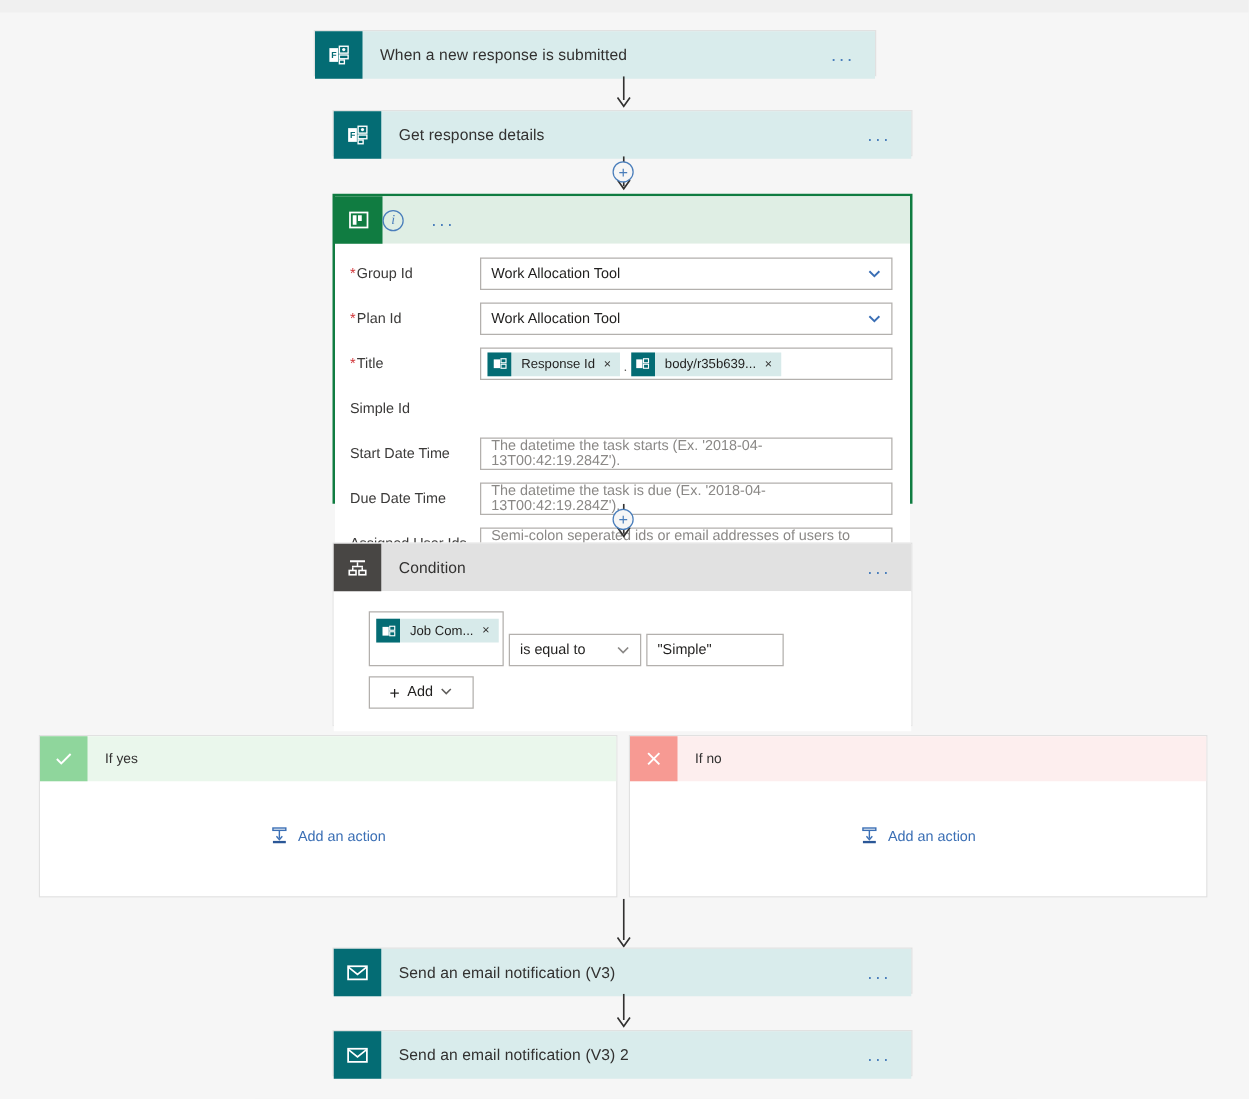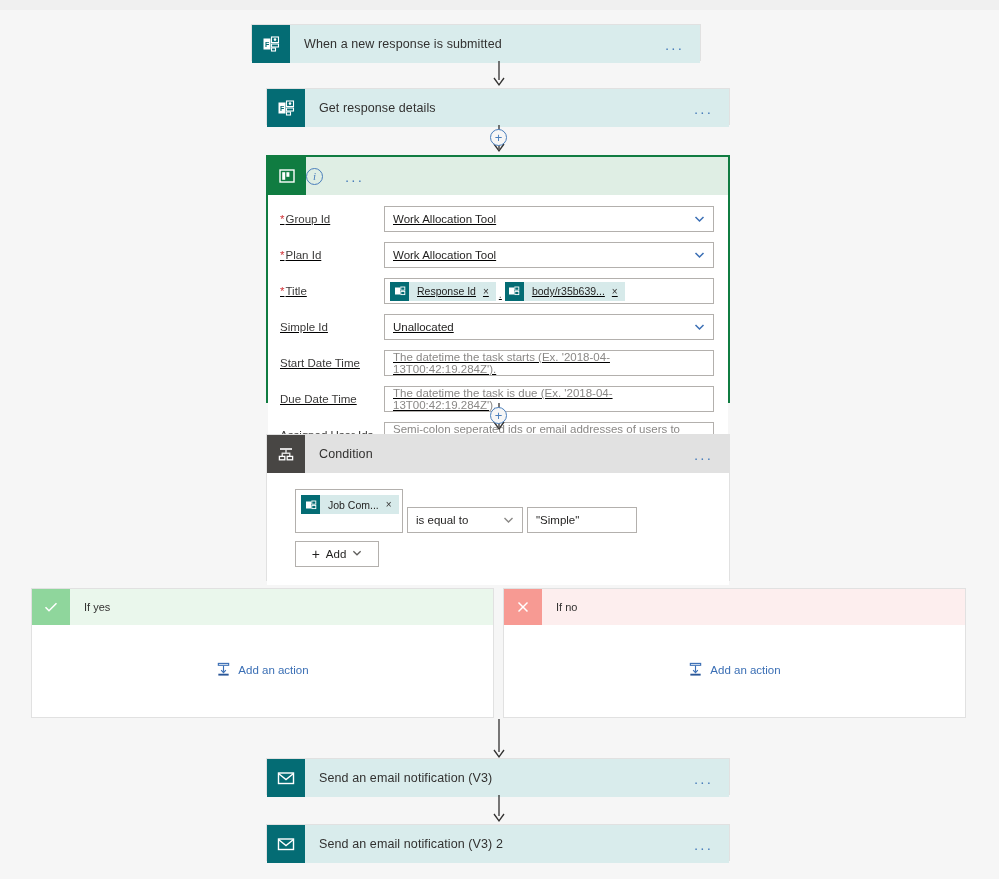--- a/index.html
+++ b/index.html
@@ -81,21 +81,20 @@
     border: 2px solid #107c41;
   }
   .card-body { background: #fff; padding: 10px 0 14px 0; }
 
   .frow {
     display: flex;
     align-items: center;
     height: 28px;
     margin-bottom: 8px;
     padding: 0 14px 0 12px;
-    text-decoration: underline;
   }
   .flabel {
     flex: 0 0 104px;
     font-size: 11.5px;
     color: #3b3a39;
     white-space: nowrap;
   }
   .flabel .req { color: #d13438; margin-right: 1px; }
   .fctl {
     flex: 1 1 auto;
@@ -143,21 +142,21 @@
   .cond-body { background: #fff; padding: 16px 0 18px 28px; }
   .cond-row { display: flex; align-items: flex-end; }
   .cond-token-box {
     width: 108px; height: 44px;
     border: 1px solid #b3b0ad;
     background: #fff;
     display: flex; align-items: flex-start;
     padding: 5px 4px 0 4px;
   }
   .cond-op {
-    width: 116px; height: 26px;
+    width: 106px; height: 26px;
     border: 1px solid #b3b0ad;
     background: #fff;
     display: flex; align-items: center;
     padding: 0 8px;
     font-size: 11.5px; color: #201f1e;
     position: relative;
     margin-left: 4px;
   }
   .cond-val {
     width: 110px; height: 26px;
@@ -336,28 +335,20 @@
               </svg>
             </span>
             <span class="tok-txt">body/r35b639...</span>
             <span class="tok-x">×</span>
           </span>
         </div>
       </div>
 
       <div class="frow">
         <div class="flabel">Simple Id</div>
-        <div class="fctl">
-          <span>Unallocated</span>
-          <span class="chev">
-            <svg width="11" height="11" viewBox="0 0 11 11">
-                <path d="M1.5,3.5 L5.5,7.5 L9.5,3.5" fill="none" stroke="#3b6fb5" stroke-width="1.5"></path>
-              </svg>
-          </span>
-        </div>
       </div>
 
       <div class="frow">
         <div class="flabel">Start Date Time</div>
         <div class="fctl placeholder">The datetime the task starts (Ex. '2018-04-13T00:42:19.284Z').</div>
       </div>
 
       <div class="frow">
         <div class="flabel">Due Date Time</div>
         <div class="fctl placeholder">The datetime the task is due (Ex. '2018-04-13T00:42:19.284Z').</div>

